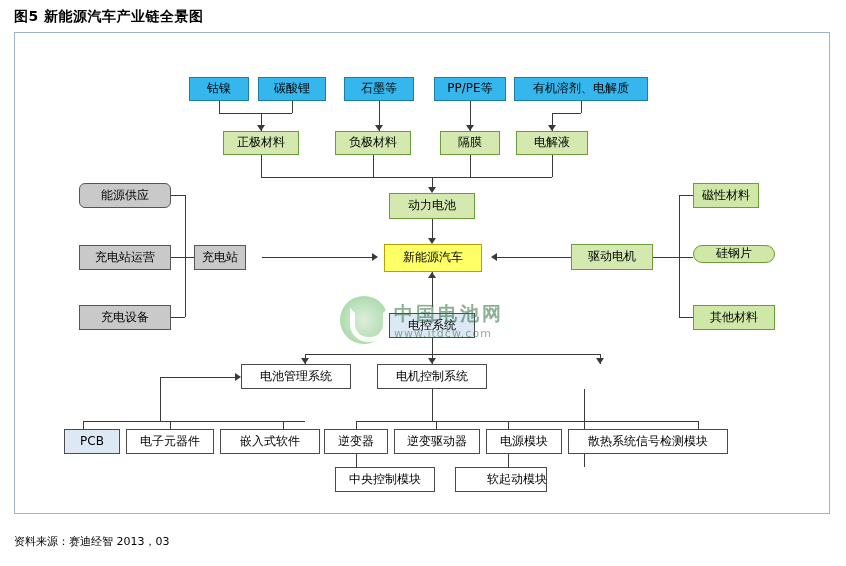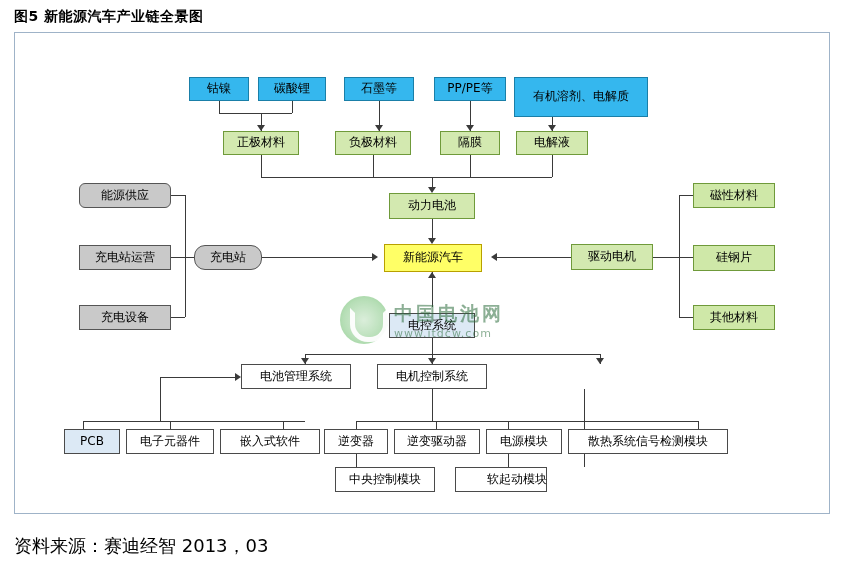--- a/index.html
+++ b/index.html
@@ -17,21 +17,21 @@
   }
   #frame{
     position:absolute;left:14px;top:32px;
     width:816px;height:482px;
     border:1px solid #9fb3c8;
     background:#ffffff;
     box-sizing:border-box;
   }
   #source{
     position:absolute;left:14px;top:534px;
-    font-size:18px;color:#000;
+    font-size:11px;color:#000;
   }
   .node{
     position:absolute;
     box-sizing:border-box;
     border:1px solid #4a4a4a;
     font-size:12px;
     line-height:1.1;
     display:flex;align-items:center;justify-content:center;
     text-align:center;
     color:#000;
@@ -86,21 +86,21 @@
     <div class="wmtext">
       <div class="wmt1">中国电池网</div>
       <div class="wmt2">www.itdcw.com</div>
     </div>
   </div>
 
   <div class="node blue" style="left:174px;top:44px;width:60px;height:24px;">钴镍</div>
   <div class="node blue" style="left:243px;top:44px;width:68px;height:24px;">碳酸锂</div>
   <div class="node blue" style="left:329px;top:44px;width:70px;height:24px;">石墨等</div>
   <div class="node blue" style="left:419px;top:44px;width:72px;height:24px;">PP/PE等</div>
-  <div class="node blue" style="left:499px;top:44px;width:134px;height:40px;text-align:right;">有机溶剂、电解质</div>
+  <div class="node blue" style="left:499px;top:44px;width:134px;height:24px;text-align:right;">有机溶剂、电解质</div>
 
   <div class="node green" style="left:208px;top:98px;width:76px;height:24px;">正极材料</div>
   <div class="node green" style="left:320px;top:98px;width:76px;height:24px;">负极材料</div>
   <div class="node green" style="left:425px;top:98px;width:60px;height:24px;">隔膜</div>
   <div class="node green" style="left:501px;top:98px;width:72px;height:24px;">电解液</div>
 
   <div class="lineV" style="left:204px;top:68px;height:12px;"></div>
   <div class="lineV" style="left:277px;top:68px;height:12px;"></div>
   <div class="lineH" style="left:204px;top:80px;width:73px;"></div>
   <div class="lineV" style="left:246px;top:80px;height:18px;"></div>
@@ -128,33 +128,33 @@
   <div class="arrow arrowD" style="left:413px;top:154px;"></div>
 
   <div class="node yellow" style="left:369px;top:211px;width:98px;height:28px;">新能源汽车</div>
 
   <div class="lineV" style="left:417px;top:186px;height:19px;"></div>
   <div class="arrow arrowD" style="left:413px;top:205px;"></div>
 
   <div class="node gray" style="left:64px;top:150px;width:92px;height:25px;border-radius:6px;">能源供应</div>
   <div class="node gray" style="left:64px;top:272px;width:92px;height:25px;">充电设备</div>
   <div class="node gray" style="left:64px;top:212px;width:92px;height:25px;">充电站运营</div>
-  <div class="node gray" style="left:179px;top:212px;width:68px;height:25px;border-radius:11px;">充电站</div>
+  <div class="node gray" style="left:179px;top:212px;width:52px;height:25px;">充电站</div>
 
   <div class="lineH" style="left:156px;top:162px;width:14px;"></div>
   <div class="lineH" style="left:156px;top:284px;width:14px;"></div>
   <div class="lineV" style="left:170px;top:162px;height:122px;"></div>
   <div class="lineH" style="left:156px;top:224px;width:23px;"></div>
 
   <div class="lineH" style="left:247px;top:224px;width:110px;"></div>
   <div class="arrow arrowR" style="left:357px;top:220px;"></div>
 
   <div class="node green" style="left:556px;top:211px;width:82px;height:26px;">驱动电机</div>
-  <div class="node green2" style="left:678px;top:150px;width:82px;height:25px;">磁性材料</div>
-  <div class="node green2" style="left:678px;top:212px;width:82px;height:26px;">硅钢片</div>
+  <div class="node green2" style="left:678px;top:150px;width:66px;height:25px;">磁性材料</div>
+  <div class="node green2" style="left:678px;top:212px;width:82px;height:18px;border-radius:10px;">硅钢片</div>
   <div class="node green2" style="left:678px;top:272px;width:82px;height:25px;">其他材料</div>
 
   <div class="lineH" style="left:664px;top:162px;width:14px;"></div>
   <div class="lineH" style="left:664px;top:284px;width:14px;"></div>
   <div class="lineV" style="left:664px;top:162px;height:122px;"></div>
   <div class="lineH" style="left:638px;top:224px;width:40px;"></div>
 
   <div class="lineH" style="left:482px;top:224px;width:74px;"></div>
   <div class="arrow arrowL" style="left:476px;top:220px;"></div>
 

